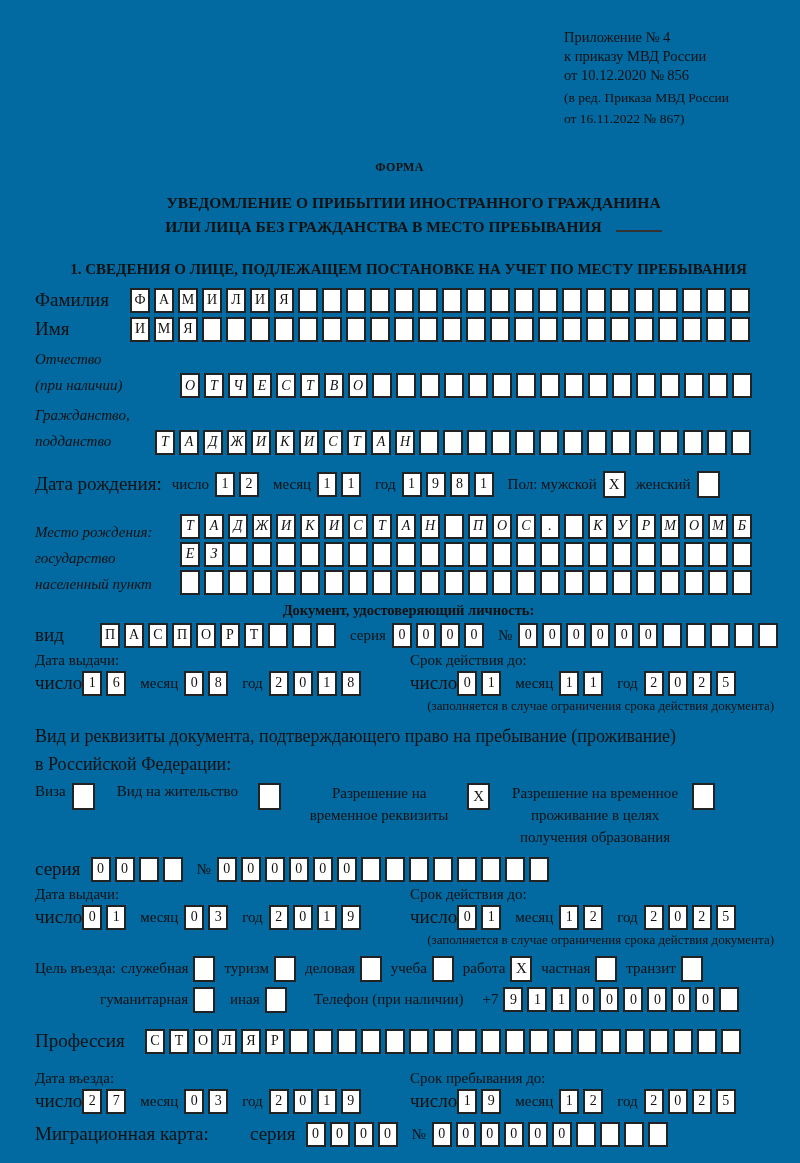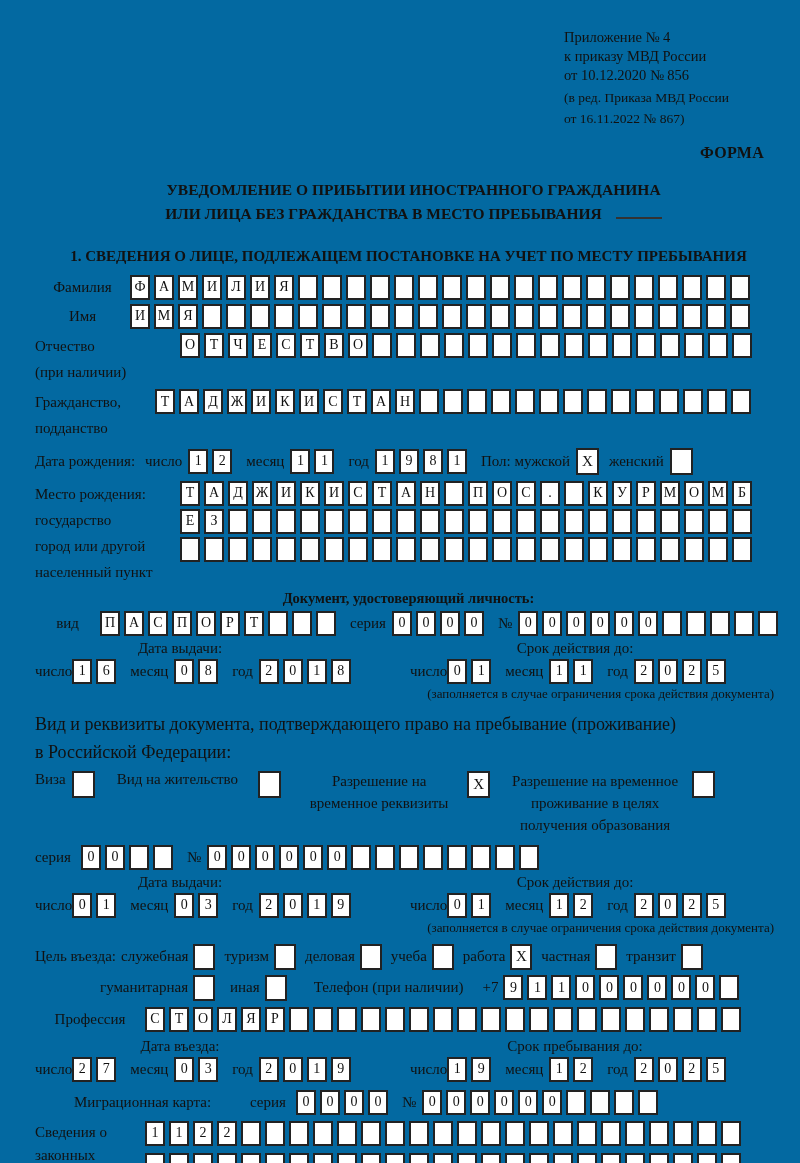--- a/index.html
+++ b/index.html
@@ -2,59 +2,59 @@
 <html><head>
 <meta charset="utf-8">
 <style>
   * { margin:0; padding:0; box-sizing:border-box; }
   html,body { background:#e9e9e9; }
   body { font-family:"Liberation Serif","DejaVu Serif",serif; color:#111; }
   .page { width:800px; height:1163px; background:#0369a1; padding:28px 8px 0 35px; overflow:hidden; position:relative; }
 
   .hdr { margin-left:auto; width:228px; font-size:14.5px; line-height:1.3; }
   .hdr .ed { font-size:13.5px; margin-top:4px; }
-  .forma { text-align:right; padding-right:28px; font-weight:bold; font-size:16px; margin-top:16px; letter-spacing:.3px; }
+  .forma { text-align:center; padding-right:28px; font-weight:bold; font-size:12px; margin-top:32px; letter-spacing:.3px; }
 
   .title { text-align:center; font-weight:bold; font-size:15.5px; line-height:1.55; margin-top:16px; }
   .blank-line { display:inline-block; width:46px; height:13px; border-bottom:2px solid #333; margin-left:14px; }
 
   .sec { text-align:center; font-weight:bold; font-size:15px; margin-top:22px; margin-right:10px; }
 
   .row { display:flex; align-items:center; margin-top:4px; }
-  .row.top { align-items:flex-start; }
-  .lbl { font-size:15px; flex:none;text-align:center; }
+  .row.top { align-items:flex-end;font-style:italic; }
+  .lbl { font-size:19px; flex:none; }
   .lbl-col { font-size:15px; flex:none; line-height:1.75; }
   .w95 { width:95px; } .w145 { width:145px; } .w120 { width:120px; } .w110 { width:110px; } .w65 { width:65px; }
   .cells { display:flex; flex:none; }
   .cell { flex:none; width:20px; height:25px; border:2px solid #222; margin-right:4px; display:flex; align-items:center; justify-content:center; font-size:14px; background:#fff; }
   .cbox { display:inline-flex; flex:none; width:23px; height:27px; border:2px solid #222; align-items:center; justify-content:center; font-size:15px; background:#fff; }
   .stack { display:flex; flex-direction:column; }
   .gap2 > * { margin-bottom:3px; }
 
   .mini-lbl { font-size:15px; margin:0 6px 0 10px; }
 
   .twocol { display:flex; margin-top:4px; }
   .col-left { width:375px; }
   .col-right { flex:1; }
-  .col-head { font-size:15px; text-align:center; width:290px; }
+  .col-head { font-size:15px; text-align:left; width:290px; }
   .col-head.r { width:330px; }
   .date-line { display:flex; align-items:center; margin-top:2px; }
   .note { font-size:13px; text-align:right; padding-right:18px; margin-top:2px; }
   .intro { font-size:18px; margin-top:8px; line-height:1.6; }
 
   .opts { display:flex; align-items:flex-start; margin-top:4px; }
   .opt { display:flex; align-items:flex-start; }
   .opt .opt-lbl { font-size:15px; }
   .opt .center2 { width:160px; text-align:center; line-height:1.45; }
   .opt .center3 { width:178px; text-align:center; line-height:1.45; }
 
   .purpose-row { display:flex; align-items:center; margin-top:8px; font-size:15px; flex-wrap:nowrap; }
   .purpose-row .pl { margin-right:5px; }
   .purpose-row .cbox { margin-right:9px; width:22px; height:26px; }
-  .mt6 { margin-top:6px; } .mt8 { margin-top:8px; } .mt10 { margin-top:10px; }
+  .mt6 { margin-top:16px; } .mt8 { margin-top:8px; } .mt10 { margin-top:10px; }
 </style>
 </head>
 <body>
 
 <div class="page">
 
   <div class="hdr">
     <div>Приложение № 4</div>
     <div>к приказу МВД России</div>
     <div>от 10.12.2020 № 856</div>
@@ -223,21 +223,20 @@
     <span class="mini-lbl">Пол: мужской</span>
     <span class="cbox">X</span>
     <span class="mini-lbl">женский</span>
     <span class="cbox"></span>
   </div>
 
   <div class="row top mt6">
     <span class="lbl-col w145">
       <div>Место рождения:</div>
       <div>государство</div>
-      <div>город или другой</div>
       <div>населенный пункт</div>
     </span>
     <span class="stack gap2">
       <span class="cells">
           <span class="cell">Т</span>
           <span class="cell">А</span>
           <span class="cell">Д</span>
           <span class="cell">Ж</span>
           <span class="cell">И</span>
           <span class="cell">К</span>

